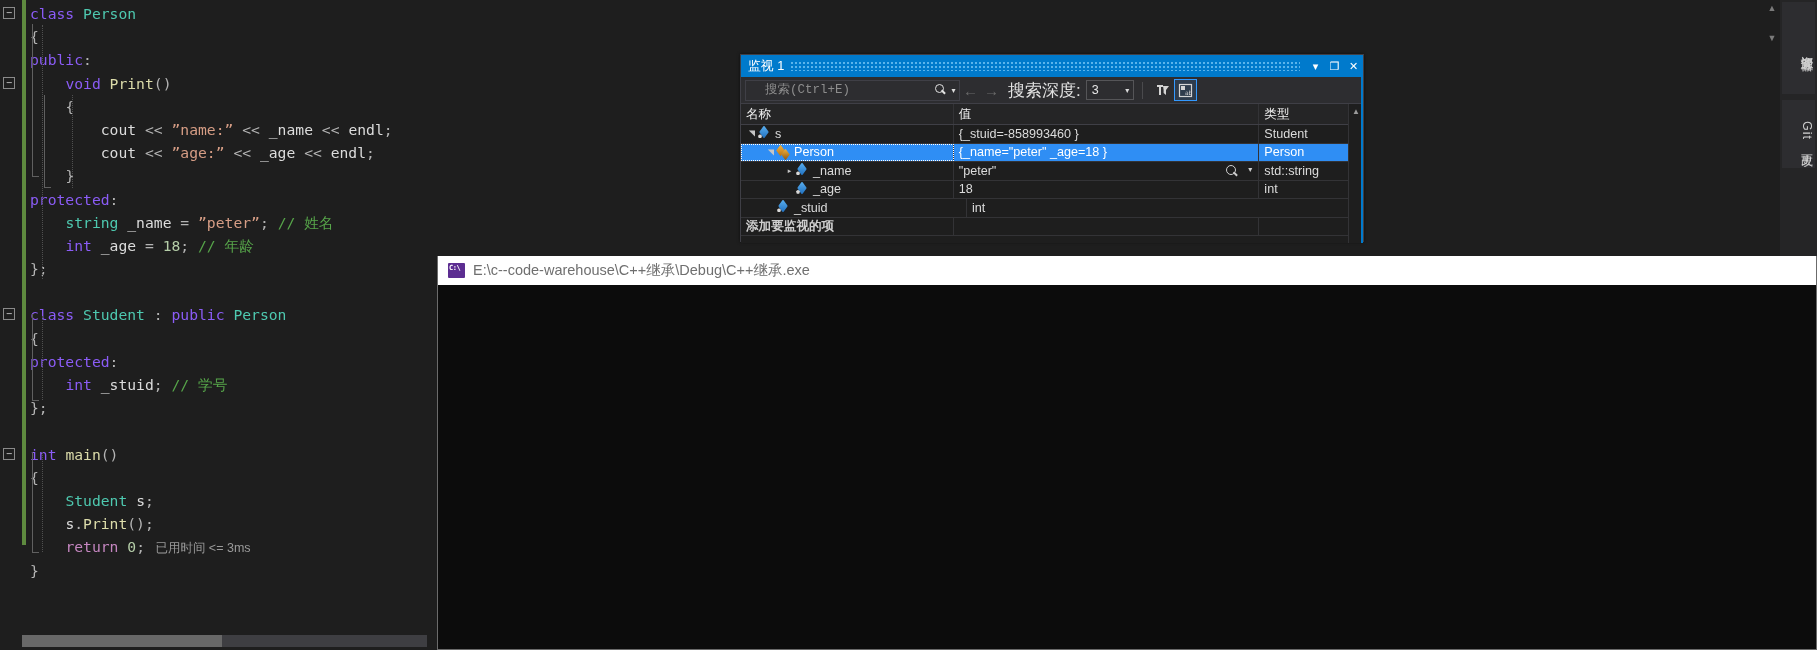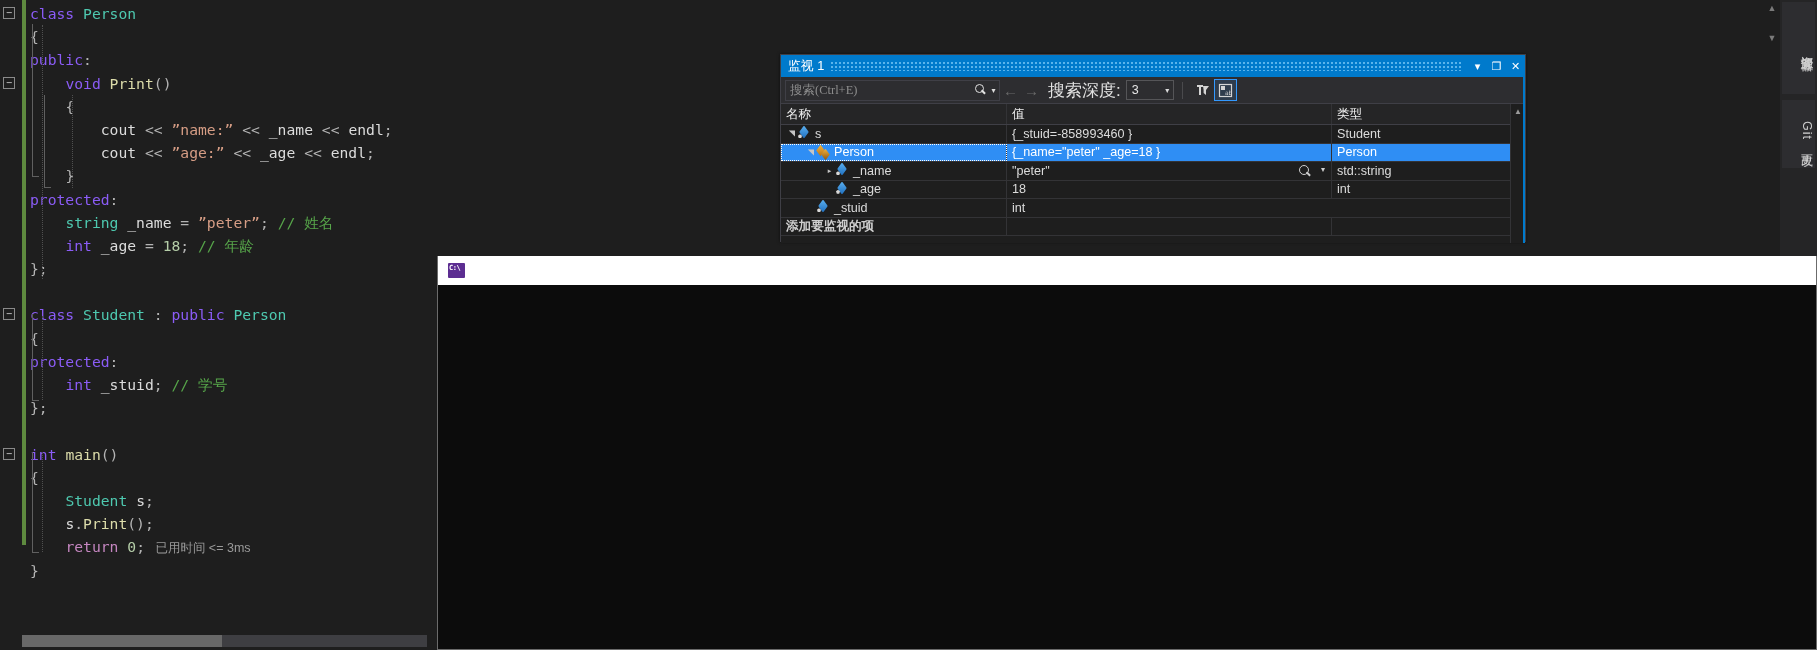--- a/index.html
+++ b/index.html
@@ -91,21 +91,21 @@
     writing-mode: vertical-rl;
     font-size: 12.5px; letter-spacing: 1px;
     text-align: center; padding: 8px 0;
     cursor: pointer;
   }
   #dock-tab-0 { top: 2px; height: 92px; }
   #dock-tab-1 { top: 100px; height: 68px; }
 
   
   #watch {
-    position: absolute; left: 780px; top: 54px; width: 746px; height: 188px;
+    position: absolute; left: 740px; top: 54px; width: 624px; height: 188px;
     background: #252526;
     border: 1px solid #3f3f46;
     box-shadow: 0 0 3px rgba(0,0,0,.6);
   }
   #watch-title {
     position: relative; height: 22px; background: #007acc;
     display: flex; align-items: center;
   }
   #watch-title .ttl {
     color: #ffffff; font-size: 12.8px; padding-left: 7px;
@@ -127,21 +127,22 @@
     border-bottom: 1px solid #3f3f46;
   }
   #search-box {
     width: 215px; height: 21px; margin-left: 4px;
     background: #2d2d30; border: 1px solid #3f3f46;
     display: flex; align-items: center;
   }
   #search-box input {
     flex: 1; background: transparent; border: 0; outline: 0;
     color: #d0d0d0; font-size: 12.5px; padding-left: 4px;
-    font-family: Liberation Serif, serif;
+    font-family: Liberation Mono, monospace;
+    margin-left: 15px;
   }
   #search-box input::placeholder { color: #8d8d8d; }
   .mag {
     width: 16px; height: 17px; position: relative; flex: none; cursor: pointer;
   }
   .mag::before {
     content:''; position: absolute; left: 3px; top: 2px;
     width: 7px; height: 7px; border: 1.6px solid #e2e2e2; border-radius: 50%;
   }
   .mag::after {
@@ -428,16 +429,17 @@
 
     <div id="watch-vscroll">
       <div class="up">▲</div>
     </div>
     <div id="watch-leftedge"></div>
   </div>
 
   <div id="console">
     <div id="console-title">
       <span id="console-icon"></span>
+      <span id="console-path">E:\c--code-warehouse\C++继承\Debug\C++继承.exe</span>
     </div>
   </div>
 
 </div>
 
 </body></html>

